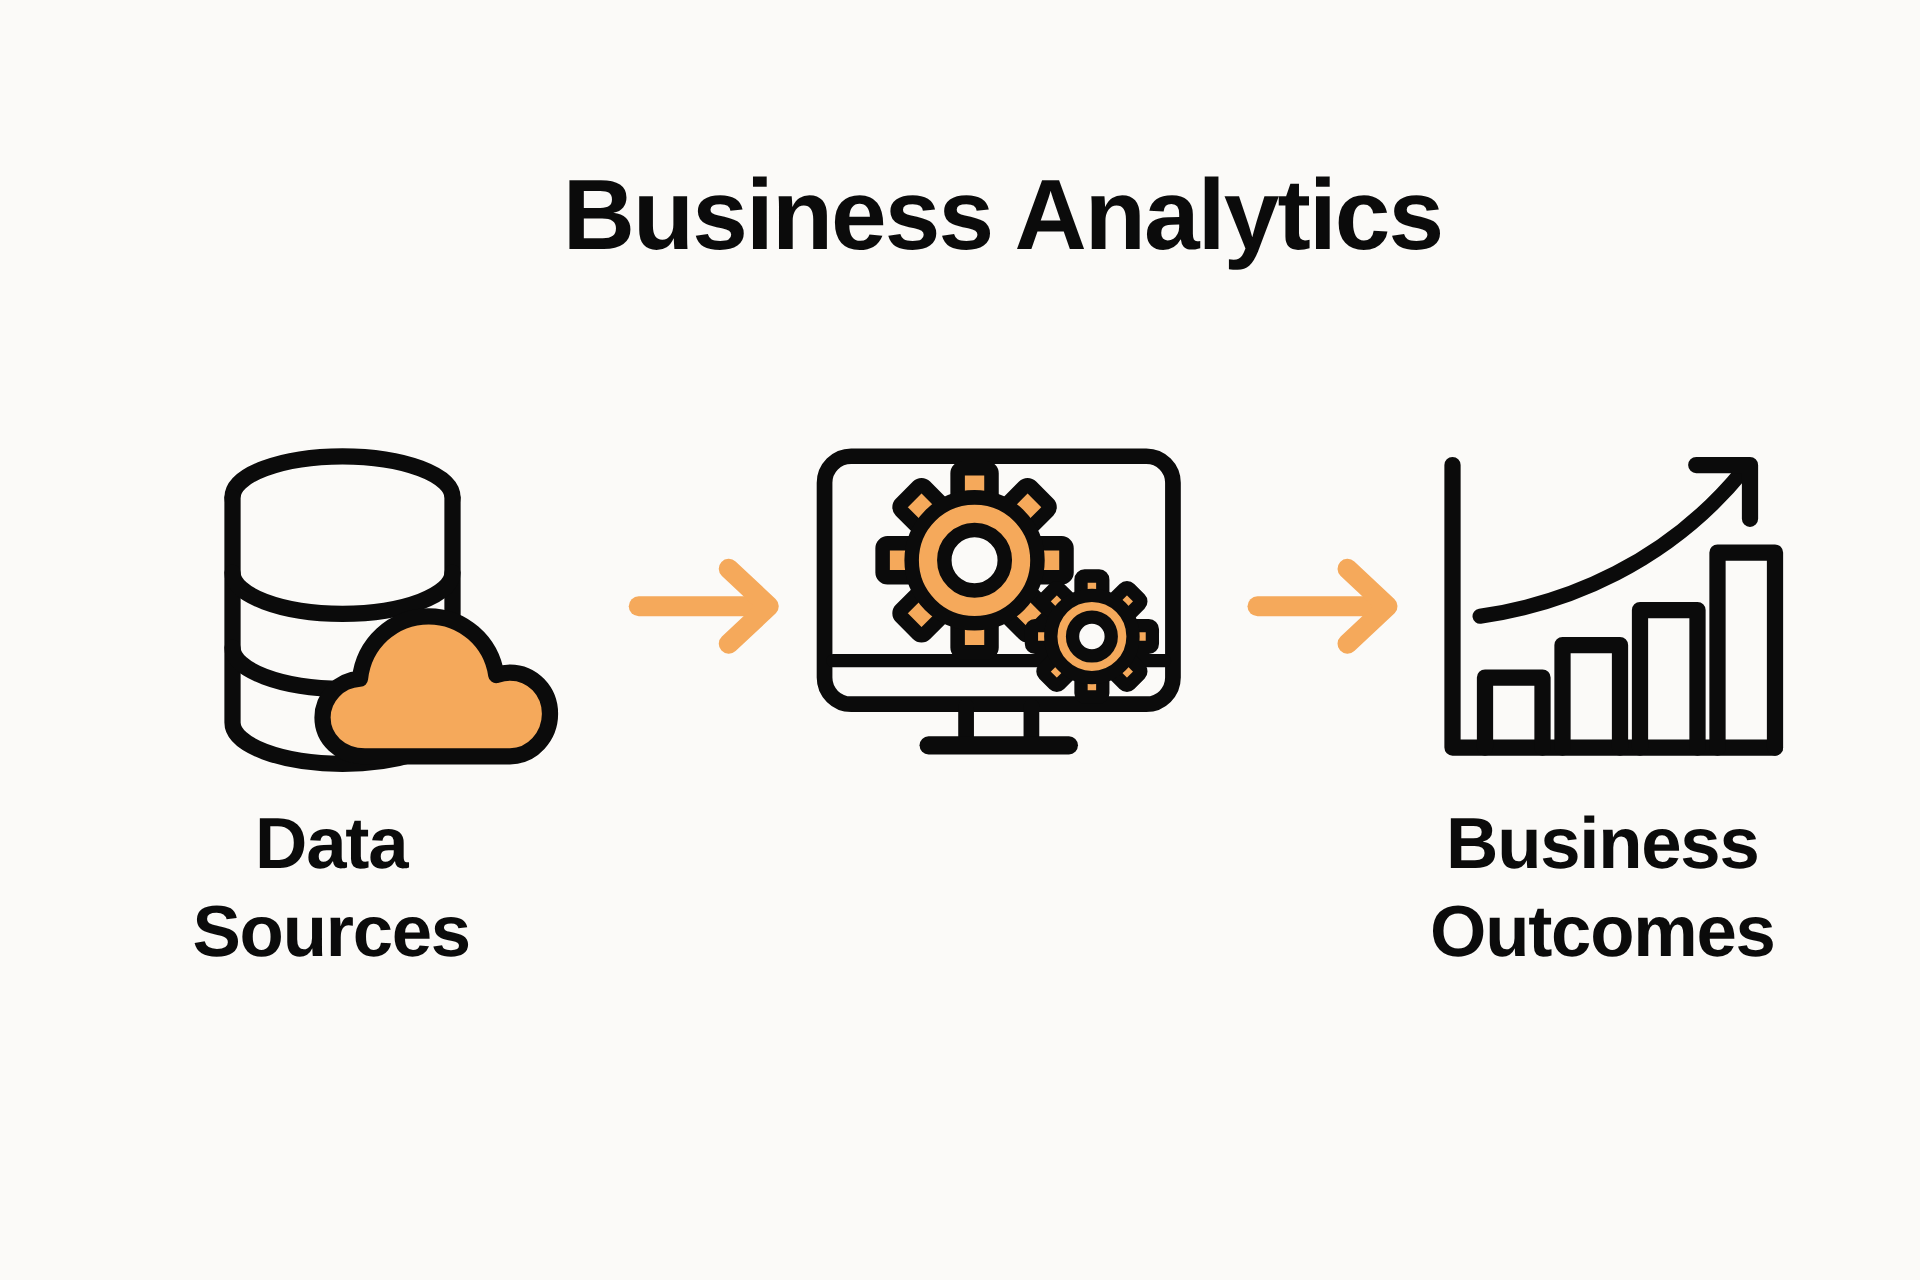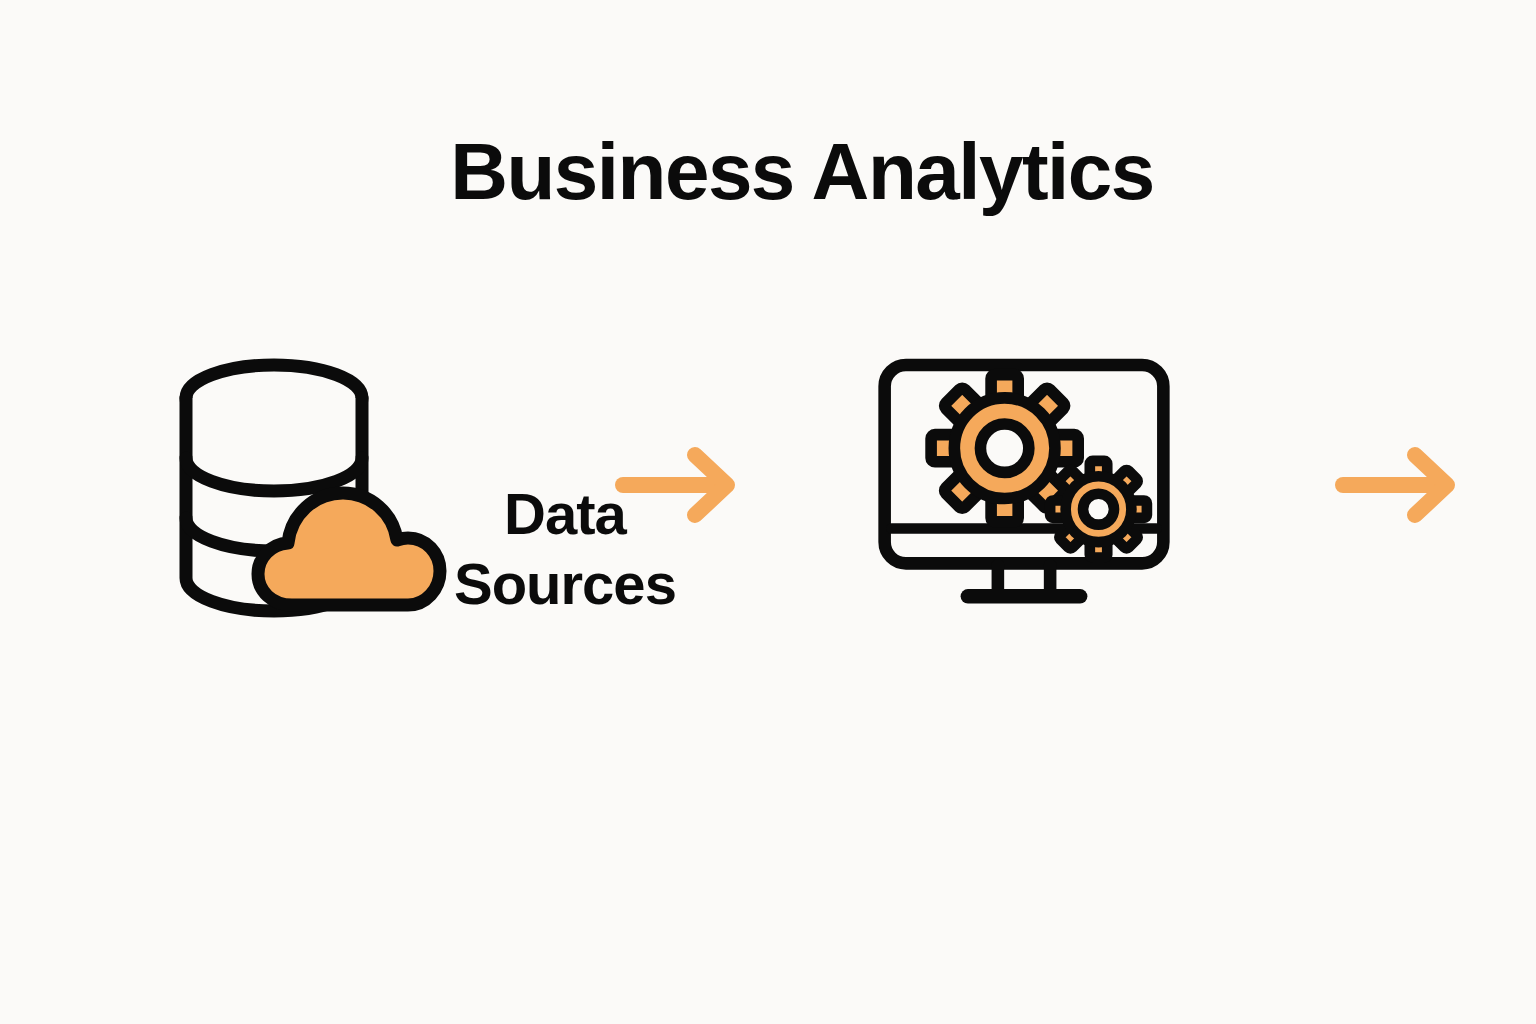--- a/index.html
+++ b/index.html
@@ -41,21 +41,22 @@
     width: 1320px;
     height: 450px;
     display: flex;
     flex-direction: row;
     align-items: flex-start;
     justify-content: space-between;
   }
   .stage {
     width: 330px;
     display: flex;
-    align-items: flex-end;
+    flex-direction: column;
+    align-items: flex-start;
   }
   .stage-icon {
     width: 300px;
     height: 270px;
     display: flex;
     align-items: center;
     justify-content: center;
   }
   .stage-label {
     margin-top: 20px;
@@ -173,15 +174,38 @@
 
     <div class="connector">
       <svg width="140" height="90" viewBox="0 0 140 90" aria-hidden="true">
         <g fill="none" stroke="#F5A95B" stroke-width="16" stroke-linecap="round" stroke-linejoin="round">
           <line x1="14" y1="45" x2="112" y2="45"></line>
           <polyline points="86,15 118,45 86,75"></polyline>
         </g>
       </svg>
     </div>
 
+    <div class="stage">
+      <div class="stage-icon">
+        <svg width="300" height="270" viewBox="0 0 300 270" aria-hidden="true">
+          <g fill="none" stroke="#0B0B0B" stroke-width="13" stroke-linecap="round" stroke-linejoin="round">
+
+            <g>
+              <path d="M18 22 V248 H276"></path>
+            </g>
+
+            <path d="M44 248 V192 H90 V248"></path>
+            <path d="M106 248 V166 H152 V248"></path>
+            <path d="M168 248 V138 H214 V248"></path>
+            <path d="M230 248 V92 H276 V248"></path>
+
+            <path d="M40 143 C110 133 190 100 250 27" stroke-width="12"></path>
+
+            <path d="M213 22 H256 V65" stroke-width="13"></path>
+          </g>
+        </svg>
+      </div>
+      <div class="stage-label">Business
+Outcomes</div>
+    </div>
 
   </div>
 </div>
 
 </body></html>

